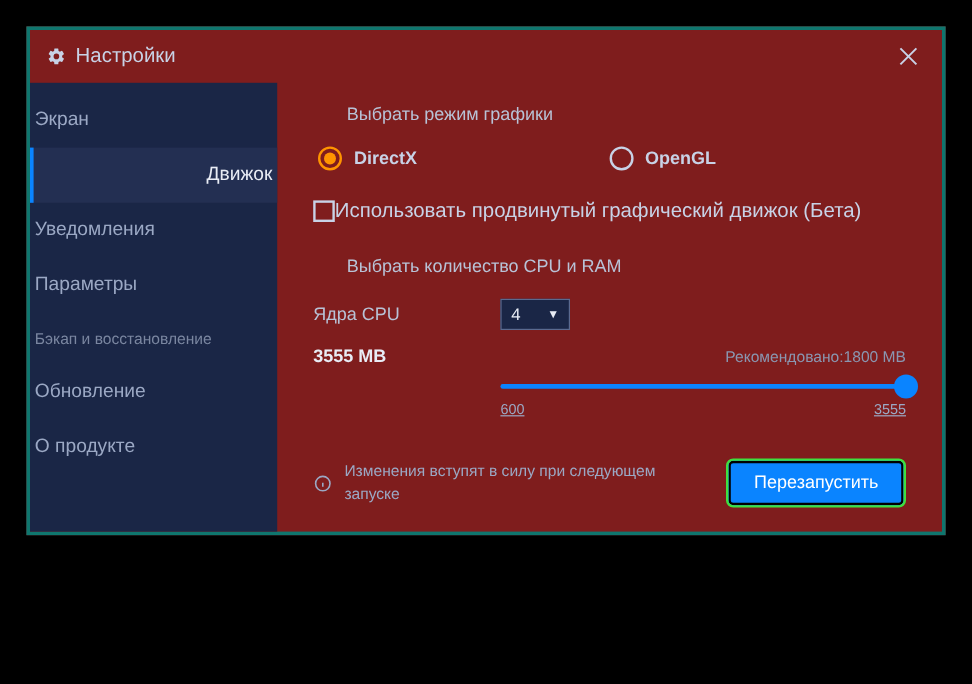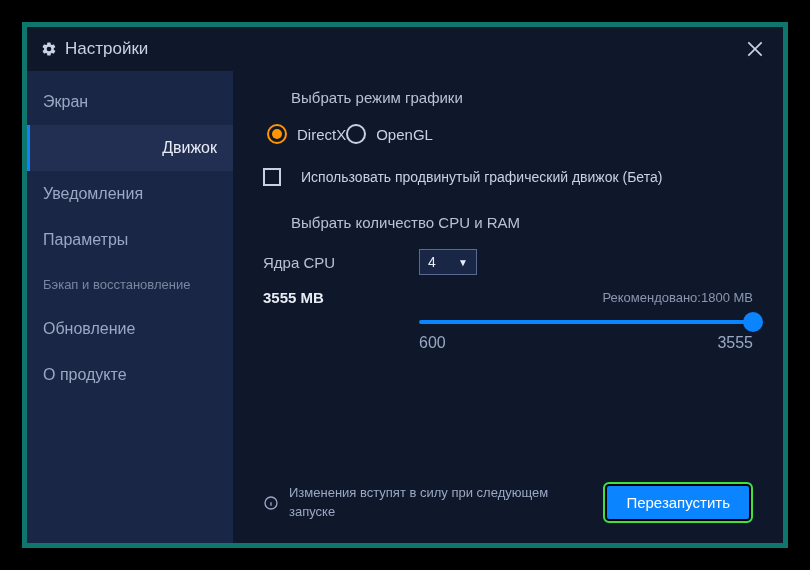--- a/index.html
+++ b/index.html
@@ -1,48 +1,48 @@
 <!DOCTYPE html>
 <html><head>
 <meta charset="utf-8">
 <style>
 * { margin: 0; padding: 0; box-sizing: border-box; font-family: -apple-system, BlinkMacSystemFont, "Segoe UI", Arial, sans-serif; }
 body { background: #000; width: 810px; height: 570px; position: relative; }
 .window {
-  position: absolute; top: 22px; left: 22px; width: 766px; height: 526px;
-  background: #0f172a; border: 5px solid #0f766e;
+  position: absolute; top: 22px; left: 22px; width: 766px; height: 424px;
+  background: #7f1d1d; border: 3px solid #0f766e;
 }
 .titlebar { height: 44px; display: flex; align-items: center; padding: 0 14px; }
 .title-icon { width: 16px; height: 16px; margin-right: 8px; }
 .title { color: #c8d2e6; font-size: 17px; font-weight: 400; }
 .close-btn { margin-left: auto; color: #c8d2e6; cursor: pointer; width: 28px; height: 28px; display: flex; align-items: center; justify-content: center; }
 .body { display: flex; height: calc(100% - 44px); }
 .sidebar { width: 206px; background: #1a2646; padding-top: 8px; }
-.sidebar-item { padding: 14px 16px; color: #9ba8c4; font-size: 16px; cursor: pointer; }
+.sidebar-item { padding: 14px 4px; color: #9ba8c4; font-size: 16px; cursor: pointer; }
 .sidebar-item.active { background: #232f52; color: #e8ecf5; border-left: 3px solid #0a84ff; padding-left: 15px; font-weight: 500; text-align: right; }
 .sidebar-item.small { font-size: 13px; color: #7a86a0; }
 .main { flex: 1; padding: 18px 30px; color: #c8d2e6; position: relative; }
 .section-title { font-size: 15px; margin-bottom: 18px; color: #b8c2d6; margin-left: 28px; }
-.radio-row { display: flex; margin-bottom: 24px; padding-left: 4px; }
+.radio-row { display: flex; gap: 160px; margin-bottom: 24px; padding-left: 4px; font-weight: bold; }
 .radio-opt { display: flex; align-items: center; gap: 10px; cursor: pointer; font-size: 15px; }
 .radio-outer { width: 20px; height: 20px; border-radius: 50%; border: 2px solid #c8d2e6; display: flex; align-items: center; justify-content: center; }
 .radio-outer.checked { border-color: #ff9500; }
 .radio-inner { width: 10px; height: 10px; border-radius: 50%; background: #ff9500; }
-.checkbox-row { display: flex; align-items: center; gap: 20px; margin-bottom: 28px; cursor: pointer; font-size: 14px; }
+.checkbox-row { display: flex; align-items: center; gap: 0; margin-bottom: 28px; cursor: pointer; font-size: 17px; }
 .checkbox { width: 18px; height: 18px; border: 2px solid #c8d2e6; }
 .form-row { display: flex; align-items: center; margin-bottom: 14px; }
 .form-label { width: 156px; font-size: 15px; color: #b8c2d6; }
 .select { width: 58px; height: 26px; border: 1px solid #5a6a8f; background: #1a2646; color: #e8ecf5; display: flex; align-items: center; justify-content: space-between; padding: 0 8px; font-size: 14px; cursor: pointer; }
 .select .caret { font-size: 10px; }
 .mem-value { font-size: 15px; font-weight: 600; color: #e8ecf5; }
 .recommended { margin-left: auto; font-size: 13px; color: #8a96b0; }
 .slider-wrap { margin-left: 156px; margin-top: 6px; position: relative; }
 .slider-track { height: 4px; background: #0a84ff; border-radius: 2px; position: relative; }
 .slider-thumb { position: absolute; right: -10px; top: -8px; width: 20px; height: 20px; border-radius: 50%; background: #0a84ff; cursor: pointer; }
-.slider-labels { display: flex; justify-content: space-between; font-size: 16px; color: #9ba8c4; margin-top: 10px; }
+.slider-labels { display: flex; justify-content: space-between; font-size: 12px; color: #9ba8c4; margin-top: 10px; text-decoration: underline; }
 .footer { position: absolute; bottom: 20px; left: 30px; right: 30px; display: flex; align-items: center; }
 .info-icon { width: 16px; height: 16px; margin-right: 10px; flex-shrink: 0; }
 .info-text { font-size: 13px; color: #9ba8c4; max-width: 300px; line-height: 1.4; }
 .restart-btn { margin-left: auto; background: #0a84ff; color: #fff; border: 2px solid #3fe03f; border-radius: 6px; padding: 10px 21px; font-size: 15px; cursor: pointer; box-shadow: 0 0 0 2px #000 inset; }
 </style>
 </head>
 <body>
 
 <div class="window">
   <div class="titlebar">

